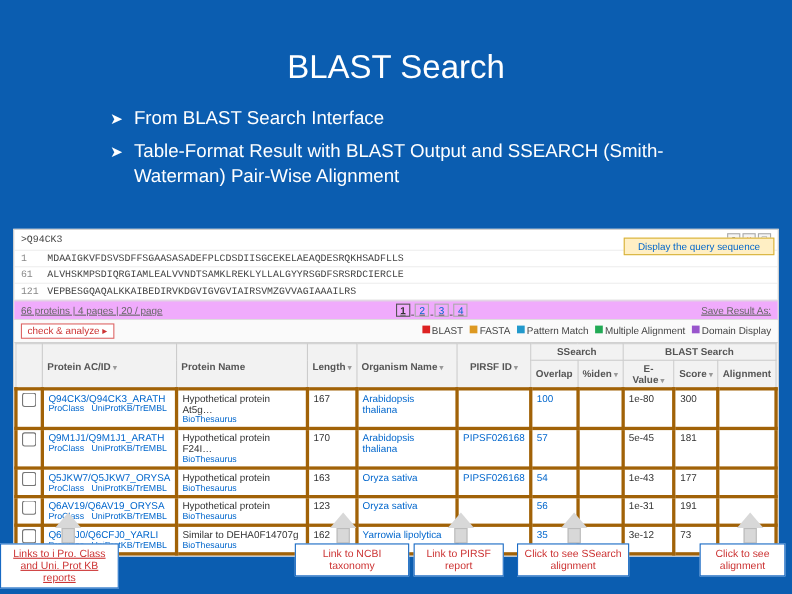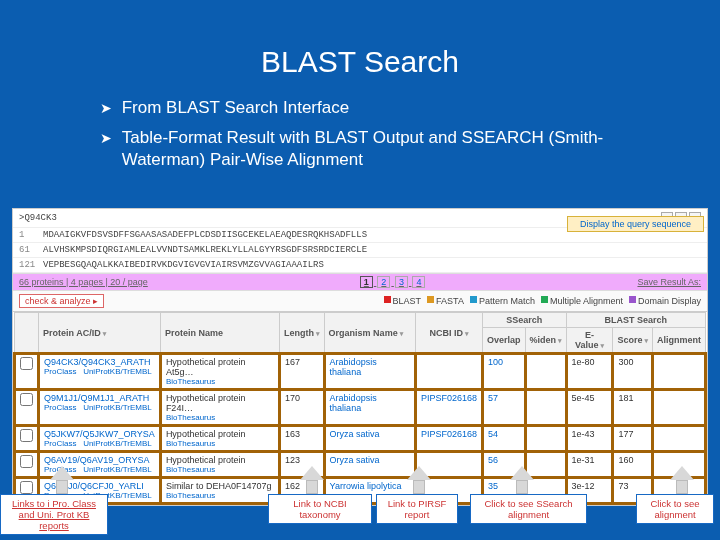--- a/index.html
+++ b/index.html
@@ -117,21 +117,21 @@
     </div>
 
     <table class="results">
       <thead>
         <tr>
           <th class="cb" rowspan="2"></th>
           <th rowspan="2"><span>Protein AC/ID</span><span class="sort">▾</span></th>
           <th rowspan="2"><span>Protein Name</span></th>
           <th rowspan="2" class="c"><span>Length</span><span class="sort">▾</span></th>
           <th rowspan="2"><span>Organism Name</span><span class="sort">▾</span></th>
-          <th rowspan="2" class="c"><span>NCBI ID</span><span class="sort">▾</span></th>
+          <th rowspan="2" class="c"><span>PIRSF ID</span><span class="sort">▾</span></th>
           <th colspan="2" class="c grp-ss">SSearch</th>
           <th colspan="3" class="c">BLAST Search</th>
         </tr>
         <tr>
           <th class="c grp-ss"><span>Overlap</span></th>
           <th class="c"><span>%iden</span><span class="sort">▾</span></th>
           <th class="c"><span>E-Value</span><span class="sort">▾</span></th>
           <th class="c"><span>Score</span><span class="sort">▾</span></th>
           <th class="c"><span>Alignment</span></th>
         </tr>
@@ -179,21 +179,21 @@
           <tr>
             <td class="cb"><input type="checkbox" style=""></td>
             <td><a href="#">Q6AV19/Q6AV19_ORYSA</a><div class="sub"><a href="#">ProClass</a> &nbsp; <a href="#">UniProtKB/TrEMBL</a></div></td>
             <td>Hypothetical protein<div class="sub"><a href="#">BioThesaurus</a></div></td>
             <td class="c">123</td>
             <td><a href="#" class="org">Oryza sativa</a></td>
             <td class="c"></td>
             <td class="c grp-ss"><a href="#">56</a></td>
             <td class="c"></td>
             <td class="c">1e-31</td>
-            <td class="c">160</td>
+            <td class="c">191</td>
             <td class="c"></td>
           </tr>
           <tr>
             <td class="cb"><input type="checkbox" style=""></td>
             <td><a href="#">Q6CFJ0/Q6CFJ0_YARLI</a><div class="sub"><a href="#">ProClass</a> &nbsp; <a href="#">UniProtKB/TrEMBL</a></div></td>
             <td>Similar to DEHA0F14707g<div class="sub"><a href="#">BioThesaurus</a></div></td>
             <td class="c">162</td>
             <td><a href="#" class="org">Yarrowia lipolytica</a></td>
             <td class="c"></td>
             <td class="c grp-ss"><a href="#">35</a></td>
@@ -223,20 +223,20 @@
   <div class="arrow-wrap" style="left:407px; top:466px;">
       <div class="arrow-head"></div>
       <div class="arrow-stem"></div>
     </div>
   <div class="callout" style="left:376px; top:494px; width:82px;">Link to PIRSF report</div>
 
   <div class="arrow-wrap" style="left:510px; top:466px;">
       <div class="arrow-head"></div>
       <div class="arrow-stem"></div>
     </div>
-  <div class="callout" style="left:470px; top:494px; width:117px;">Click to see SSearch alignment</div>
+  <div class="callout" style="left:470px; top:494px; width:102px;">Click to see SSearch alignment</div>
 
   <div class="arrow-wrap" style="left:670px; top:466px;">
       <div class="arrow-head"></div>
       <div class="arrow-stem"></div>
     </div>
   <div class="callout" style="left:636px; top:494px; width:78px;">Click to see alignment</div>
 </div>
 
 </body></html>

